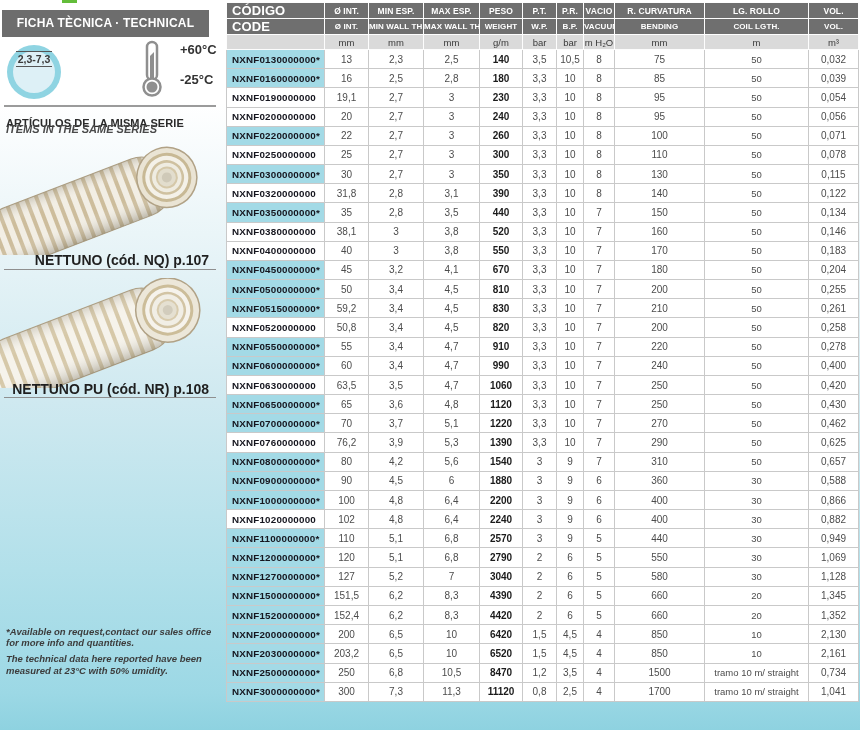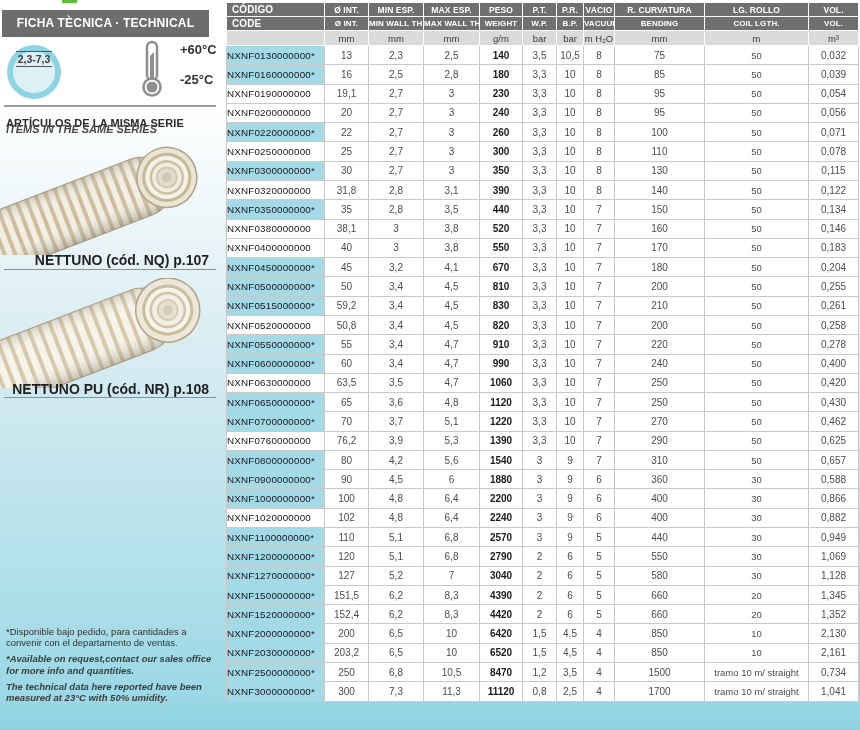--- a/index.html
+++ b/index.html
@@ -32,25 +32,25 @@
   .footnotes p{margin:0 0 5px 0;}
   .footnotes p.it{font-weight:bold;font-style:italic;color:#3c3c3c;}
 
   
   .table-wrap{position:absolute;left:226px;top:2px;}
   table{border-collapse:collapse;table-layout:fixed;width:632px;height:700px;}
   td{overflow:hidden;white-space:nowrap;padding:0;}
   thead tr.dark td{background:#6f6f6f;color:#fff;font-weight:bold;font-size:8.5px;
                    text-align:center;border:1px solid #fdfdfd;height:13px;letter-spacing:.1px;}
   thead tr.dark.en td{font-size:8px;}
-  thead tr.dark td.c-code{text-align:left;padding-left:5px;font-size:10px;}
+  thead tr.dark td.c-code{text-align:left;padding-left:5px;font-size:13px;}
   thead tr.units td{background:#dadada;color:#3a3a3a;font-weight:normal;font-size:9.5px;
                     text-align:center;border:1px solid #fdfdfd;height:14px;}
   tbody td{background:#fff;border:1px solid #c9c9c9;font-size:10px;color:#4c4c4c;text-align:center;}
-  tbody td.code{text-align:left;font-weight:normal;color:#15151e;
+  tbody td.code{text-align:left;padding-left:5px;font-weight:bold;color:#15151e;
                 font-size:9.8px;letter-spacing:.2px;}
   tbody td.code.hl{background:#a3dae6;}
   tbody td.peso{font-weight:bold;color:#1b1b1b;}
   tbody td.rollo{font-size:9.5px;}
 </style>
 </head>
 <body>
 
 <div class="page">
   <div class="green-sliver"></div>
@@ -123,21 +123,20 @@
         <circle cx="172" cy="55" r="24" fill="#f6f3ec" stroke="#ccbd99" stroke-width="3"></circle>
         <circle cx="172" cy="55" r="17" fill="#f1eee5" stroke="#d2c4a4" stroke-width="2.5"></circle>
         <circle cx="172" cy="55" r="10" fill="#e5e0d1" stroke="#d8cbad" stroke-width="2"></circle>
         <circle cx="172" cy="55" r="5" fill="#d2ccbc"></circle>
       </g>
     </svg>
     <div class="caption" style="top:381px;">NETTUNO PU (cód. NR) p.108</div>
     <div class="rule thin" style="top:397px;"></div>
 
     <div class="footnotes">
-      <p>*Disponible bajo pedido, para cantidades a convenir con el departamento de ventas.</p>
       <p class="it">*Available on request,contact our sales office for more info and quantities.</p>
       <p class="it">The technical data here reported have been measured at 23°C with 50% umidity.</p>
     </div>
   </div>
 
   <div class="table-wrap">
     <table>
       <colgroup>
         <col style="width:98px">
           <col style="width:44px">

